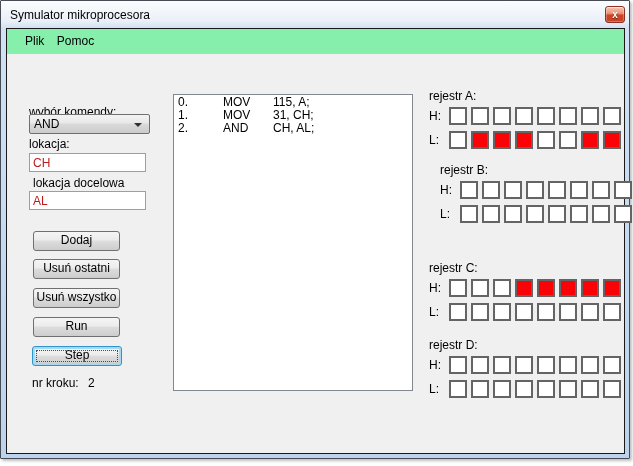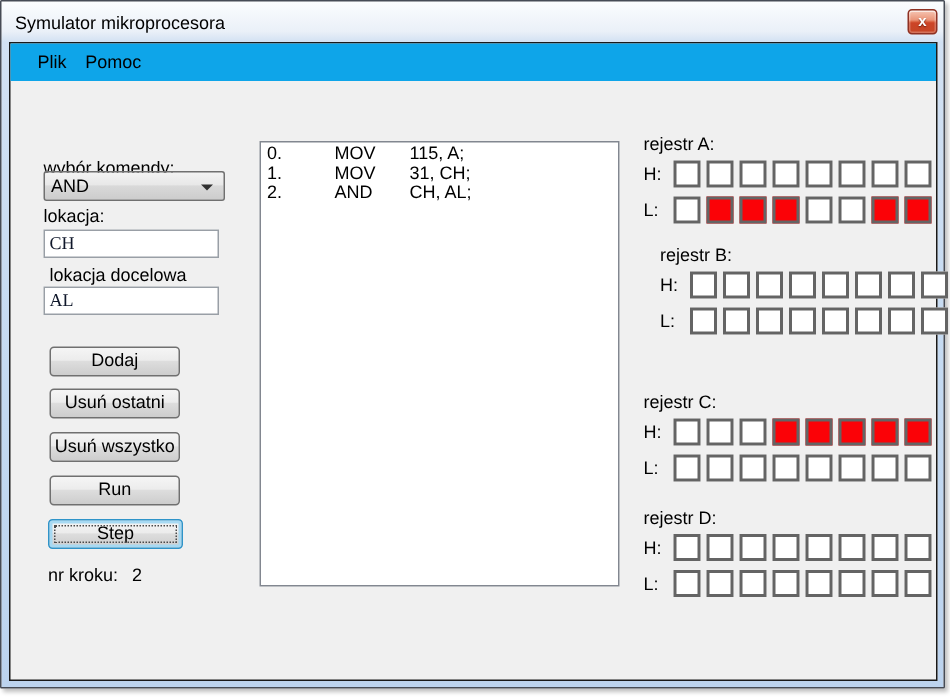--- a/index.html
+++ b/index.html
@@ -16,37 +16,37 @@
   .close-btn { position: absolute; top: 5px; right: 4px; width: 20px; height: 17px;
                border: 1px solid #8e3123; border-radius: 3px;
                background: linear-gradient(180deg, #f6c6b4 0%, #ea9478 42%, #da6241 50%, #cc4427 55%, #c64626 100%);
                box-shadow: inset 0 1px 0 rgba(255,255,255,.55), inset 0 0 0 1px rgba(255,255,255,.25);
                color: #fff; font-size: 10px; font-weight: bold; text-align: center; line-height: 15px;
                text-shadow: 0 1px 1px rgba(90,20,8,.8); cursor: default; }
 
   
   .client { position: absolute; left: 5px; top: 27px; width: 619px; height: 426px;
             border: 1px solid #191919; background: #f0f0f0; }
-  .menubar { position: absolute; left: 0; top: 0; right: 0; height: 25px; background: #0ea5e9; }
+  .menubar { position: absolute; left: 0; top: 0; right: 0; height: 25px; background: #86efac; }
   .menu-item { display: inline-block; padding: 5px 4px; font-size: 12px; color: #000; }
   .menu-item:first-child { margin-left: 14px; }
 
   label.win-label { position: absolute; font-size: 12px; color: #000; white-space: nowrap; }
 
   
   .combo { position: absolute; left: 22px; top: 85px; width: 121px; height: 20px;
            border: 1px solid #707070; border-radius: 2px;
            background: linear-gradient(180deg, #f3f3f3 0%, #e8e8e8 45%, #d9d9d9 50%, #cccccc 100%);
            font-size: 12px; line-height: 18px; padding-left: 4px; }
   .combo-arrow { position: absolute; right: 7px; top: 8px; width: 0; height: 0;
                  border-left: 4px solid transparent; border-right: 4px solid transparent;
                  border-top: 4px solid #303030; }
   .textbox { position: absolute; left: 22px; width: 117px; height: 19px;
              border: 1px solid #999fa6; background: #fff; font-size: 12px;
-             padding-left: 3px; font-family: Liberation Serif, serif; color: #0f172a; }
+             padding-left: 3px; font-family: Liberation Sans, sans-serif; color: #b91c1c; }
 
   
   .btn { position: absolute; left: 26px; width: 87px; height: 20px;
          border: 1px solid #707070; border-radius: 3px;
          background: linear-gradient(180deg, #f5f5f5 0%, #ececec 45%, #dddddd 50%, #cdcdcd 100%);
          font-size: 12px; color: #000; text-align: center; line-height: 17px; cursor: default; }
   .btn.focused { left: 25px; width: 90px; border: 1px solid #2f94c9;
                  box-shadow: inset 0 0 0 2px #a7d9f2; }
   .focus-rect { position: absolute; left: 3px; top: 3px; right: 3px; bottom: 3px;
                 border: 1px dotted #4a4a4a; pointer-events: none; }

